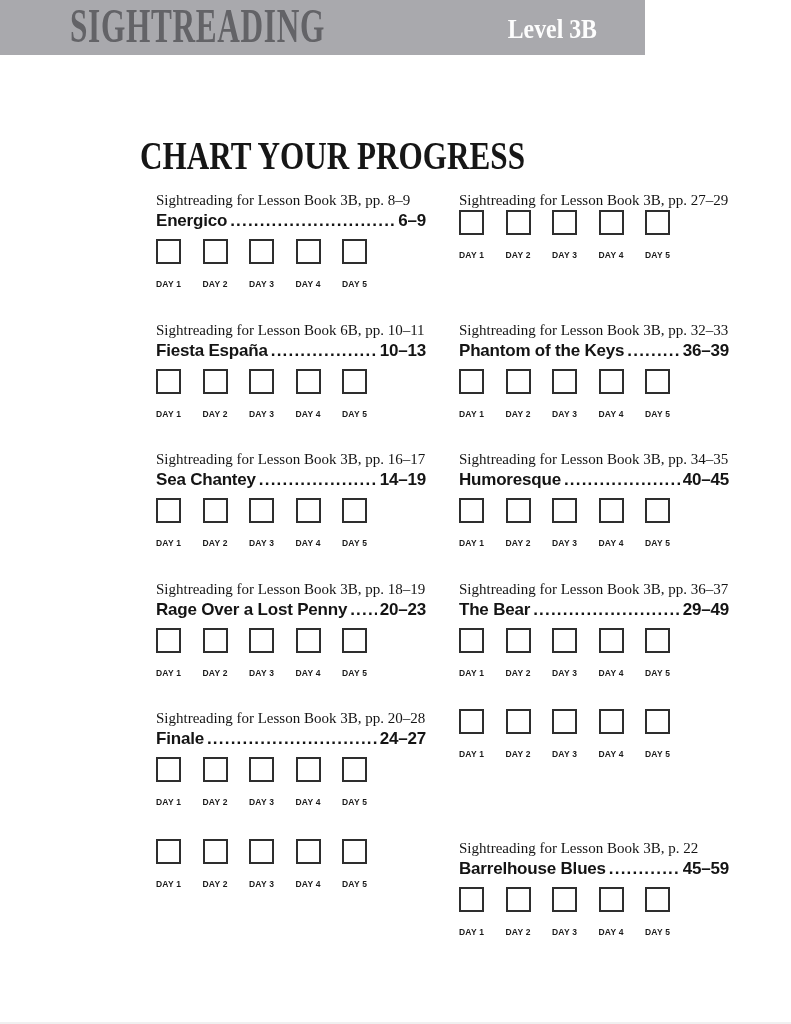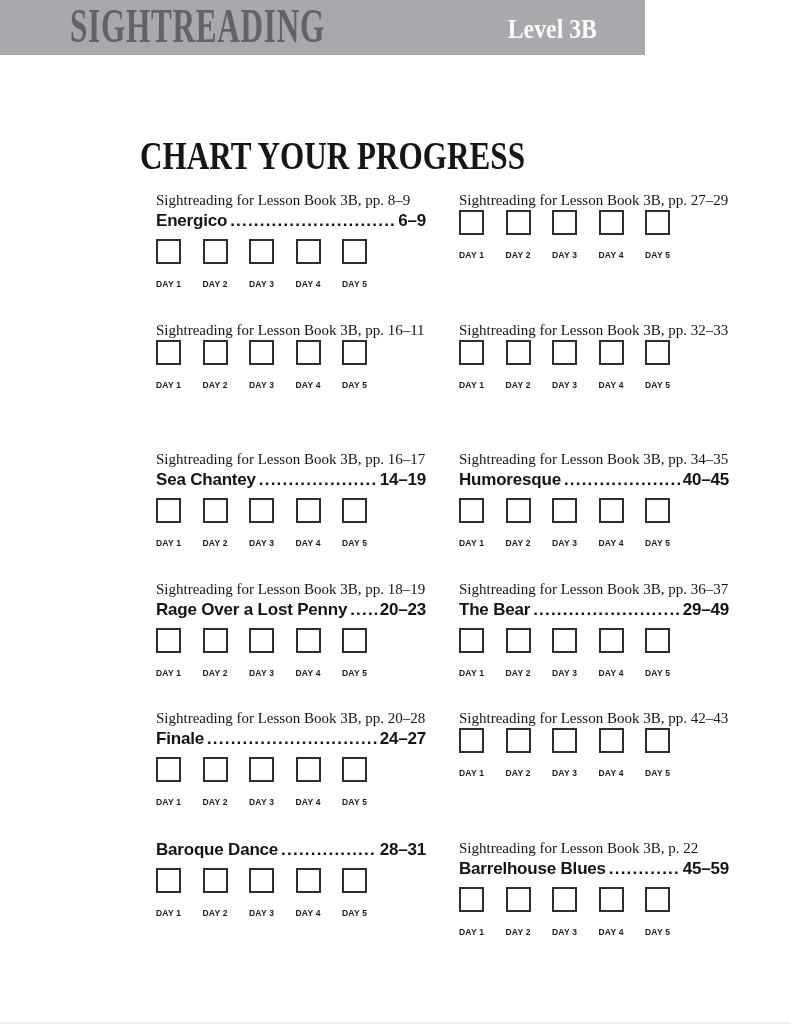--- a/index.html
+++ b/index.html
@@ -184,21 +184,26 @@
           <div class="day-lbl">DAY 4</div>
         </div>
       <div class="day-cell">
           <div class="day-box"></div>
           <div class="day-lbl">DAY 5</div>
         </div>
     </div>
   </div>
 
   <div class="entry">
-    <div class="src">Sightreading for Lesson Book 3B, pp. 16–11</div>
+    <div class="src">Sightreading for Lesson Book 6B, pp. 10–11</div>
+    <div class="title-line">
+      <span class="t">Fiesta España</span>
+      <span class="leader"></span>
+      <span class="pg">10–13</span>
+    </div>
     <div class="days">
       <div class="day-cell">
           <div class="day-box"></div>
           <div class="day-lbl">DAY 1</div>
         </div>
       <div class="day-cell">
           <div class="day-box"></div>
           <div class="day-lbl">DAY 2</div>
         </div>
       <div class="day-cell">
@@ -211,20 +216,25 @@
         </div>
       <div class="day-cell">
           <div class="day-box"></div>
           <div class="day-lbl">DAY 5</div>
         </div>
     </div>
   </div>
 
   <div class="entry">
     <div class="src">Sightreading for Lesson Book 3B, pp. 32–33</div>
+    <div class="title-line">
+      <span class="t">Phantom of the Keys</span>
+      <span class="leader"></span>
+      <span class="pg">36–39</span>
+    </div>
     <div class="days">
       <div class="day-cell">
           <div class="day-box"></div>
           <div class="day-lbl">DAY 1</div>
         </div>
       <div class="day-cell">
           <div class="day-box"></div>
           <div class="day-lbl">DAY 2</div>
         </div>
       <div class="day-cell">
@@ -391,51 +401,45 @@
           <div class="day-lbl">DAY 4</div>
         </div>
       <div class="day-cell">
           <div class="day-box"></div>
           <div class="day-lbl">DAY 5</div>
         </div>
     </div>
   </div>
 
   <div class="entry">
-    <div class="src">Sightreading for Lesson Book 3B, pp. 42–43</div>
-    <div class="days">
-      <div class="day-cell">
-          <div class="day-box"></div>
-          <div class="day-lbl">DAY 1</div>
-        </div>
-      <div class="day-cell">
-          <div class="day-box"></div>
-          <div class="day-lbl">DAY 2</div>
-        </div>
-      <div class="day-cell">
-          <div class="day-box"></div>
-          <div class="day-lbl">DAY 3</div>
-        </div>
-      <div class="day-cell">
-          <div class="day-box"></div>
-          <div class="day-lbl">DAY 4</div>
-        </div>
-      <div class="day-cell">
-          <div class="day-box"></div>
-          <div class="day-lbl">DAY 5</div>
-        </div>
-    </div>
-  </div>
-
-  <div class="entry">
-    <div class="title-line">
-      <span class="t">Baroque Dance</span>
-      <span class="leader"></span>
-      <span class="pg">28–31</span>
-    </div>
+    <div class="days">
+      <div class="day-cell">
+          <div class="day-box"></div>
+          <div class="day-lbl">DAY 1</div>
+        </div>
+      <div class="day-cell">
+          <div class="day-box"></div>
+          <div class="day-lbl">DAY 2</div>
+        </div>
+      <div class="day-cell">
+          <div class="day-box"></div>
+          <div class="day-lbl">DAY 3</div>
+        </div>
+      <div class="day-cell">
+          <div class="day-box"></div>
+          <div class="day-lbl">DAY 4</div>
+        </div>
+      <div class="day-cell">
+          <div class="day-box"></div>
+          <div class="day-lbl">DAY 5</div>
+        </div>
+    </div>
+  </div>
+
+  <div class="entry">
     <div class="days">
       <div class="day-cell">
           <div class="day-box"></div>
           <div class="day-lbl">DAY 1</div>
         </div>
       <div class="day-cell">
           <div class="day-box"></div>
           <div class="day-lbl">DAY 2</div>
         </div>
       <div class="day-cell">

